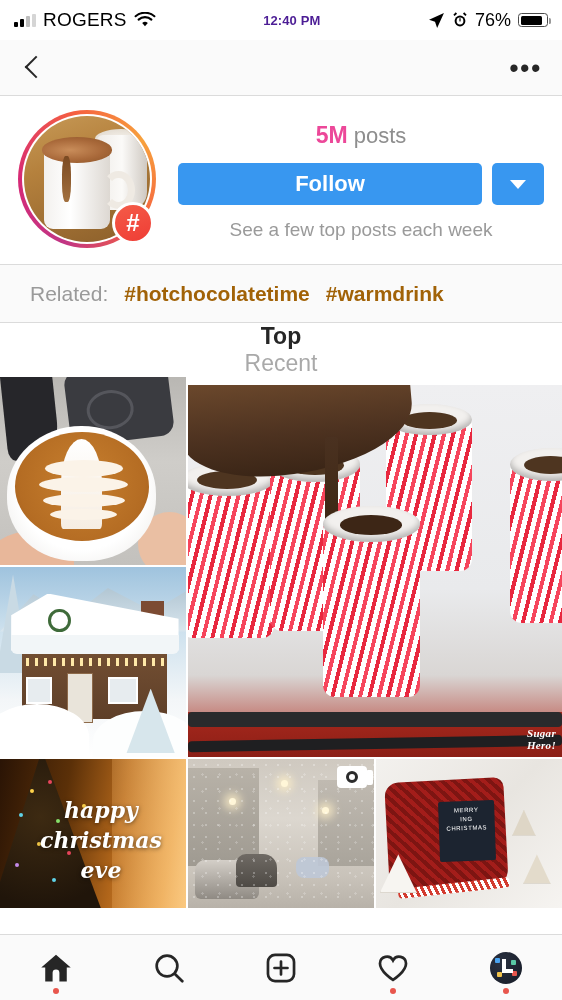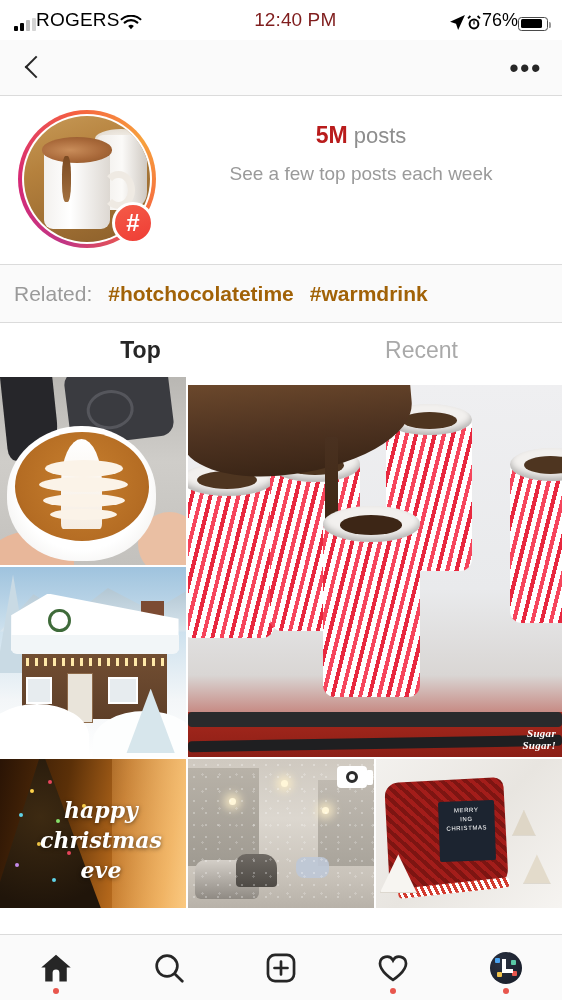--- a/index.html
+++ b/index.html
@@ -10,22 +10,22 @@
     overflow: hidden;
   }
   #app { position: relative; width: 562px; height: 1000px; background:#fff; }
 
   
   .statusbar {
     height: 40px; width: 100%;
     display: flex; align-items: center; justify-content: space-between;
     padding: 0 14px; background: #fff;
   }
-  .sb-left, .sb-right { display: flex; align-items: flex-end; }
-  .sb-center { font-size: 19px; font-weight: normal; color: #7f1d1d; letter-spacing: .1px; }
+  .sb-left, .sb-right { display: flex; align-items: center; gap: 7px; }
+  .sb-center { font-size: 13px; font-weight: bold; color: #4c1d95; letter-spacing: .1px; }
   .carrier { font-size: 19px; color: #000; letter-spacing: .2px; }
   .bars { display: flex; align-items: flex-end; gap: 2px; height: 13px; }
   .bars i { width: 4px; background: #000; border-radius: 1px; display:block; }
   .bars i:nth-child(1){ height: 5px; }
   .bars i:nth-child(2){ height: 8px; }
   .bars i:nth-child(3){ height: 11px; background:#bdbdbd; }
   .bars i:nth-child(4){ height: 13px; background:#d5d5d5; }
   .pct { font-size: 18px; color:#000; }
   .batt {
     width: 30px; height: 14px; border: 1.6px solid #4a4a4a; border-radius: 3.5px;
@@ -102,48 +102,48 @@
     background: linear-gradient(180deg,#7b4a22,#a2703f); border-radius: 40%;
   }
   .hash-badge {
     position:absolute; right: 2px; bottom: 4px; width: 42px; height: 42px;
     border-radius: 50%; background: linear-gradient(160deg,#f45b48,#ef3d35);
     border: 3px solid #fff; display:flex; align-items:center; justify-content:center;
     color:#fff; font-size: 24px; font-weight: bold; line-height: 1;
   }
   .p-right { flex:1; padding-left: 22px; padding-top: 12px; text-align:center; }
   .posts-line { font-size: 22px; color:#8e8e8e; }
-  .posts-line b { color:#b91c1c; font-weight: bold; font-size: 23px; }
+  .posts-line b { color:#ec4899; font-weight: bold; font-size: 23px; }
   .follow-row { display:flex; gap: 10px; margin-top: 14px; }
   .btn-follow {
     flex:1; height: 42px; border-radius: 5px; border:none;
     background: #3897f0; color:#fff; font-size: 22px; font-weight: bold;
     font-family: "Liberation Sans", sans-serif; cursor:pointer;
   }
   .btn-caret {
     width: 52px; height: 42px; border-radius:5px; border:none; background:#3897f0;
     cursor:pointer; display:flex; align-items:center; justify-content:center;
   }
   .btn-caret i {
     width:0;height:0;border-left:8px solid transparent;border-right:8px solid transparent;
     border-top: 9px solid #fff; display:block;
   }
   .subtext { margin-top: 14px; font-size: 19px; color:#9a9a9a; }
 
   
   .related {
     height: 58px; background:#fafafa; border-bottom:1px solid #dbdbdb;
-    display:flex; align-items:center; gap: 16px; padding: 0 14px;
+    display:flex; align-items:center; gap: 16px; padding: 0 30px;
     white-space: nowrap; overflow:hidden;
   }
   .rel-label { font-size: 21px; color:#9a9a9a; }
   .rel-tag { font-size: 21px; color:#a16207; font-weight:bold; cursor:pointer; }
 
   
-  .tabs { height: 54px; display:flex; background:#fff; }
+  .tabs { height: 54px; display:flex; background:#fff;flex-direction:column; }
   .tab { flex:1; display:flex; align-items:center; justify-content:center;
          font-size: 23px; color:#a9a9a9; cursor:pointer; }
   .tab.active { color:#262626; font-weight:bold; }
 
   
   .grid {
     position:relative; width: 562px; height: 527px; background:#fff;
     display:grid; grid-template-columns: repeat(3, 1fr);
     grid-template-rows: 188px 190px 149px; gap: 2px;
   }
@@ -396,20 +396,26 @@
           </div>
         </div>
       </div>
       <div class="hash-badge">#</div>
     </div>
     <div class="p-right">
       <div class="posts-line">
         <b>5M</b>
         <span>posts</span>
       </div>
+      <div class="follow-row">
+        <button class="btn-follow">Follow</button>
+        <button class="btn-caret">
+          <i></i>
+        </button>
+      </div>
       <div class="subtext">See a few top posts each week</div>
     </div>
   </div>
 
   <div class="related">
     <span class="rel-label">Related:</span>
     <span class="rel-tag">#hotchocolatetime</span>
     <span class="rel-tag">#warmdrink</span>
   </div>
 
@@ -440,21 +446,21 @@
         <div class="cc c3"></div>
         <div class="cc c5"></div>
       <div class="pour"></div>
         <div class="stream"></div>
       <div class="cc c4"></div>
       <div class="cloth"></div>
         <div class="tray"></div>
         <div class="tray2"></div>
       <div class="wm">
         <div>Sugar</div>
-        <div>Sugar!</div>
+        <div>Hero!</div>
       </div>
     </div>
 
     <div class="cell cabin">
       <div class="mtn"></div>
         <div class="tree"></div>
       <div class="chim"></div>
         <div class="house"></div>
       <div class="roof"></div>
         <div class="roof2"></div>

